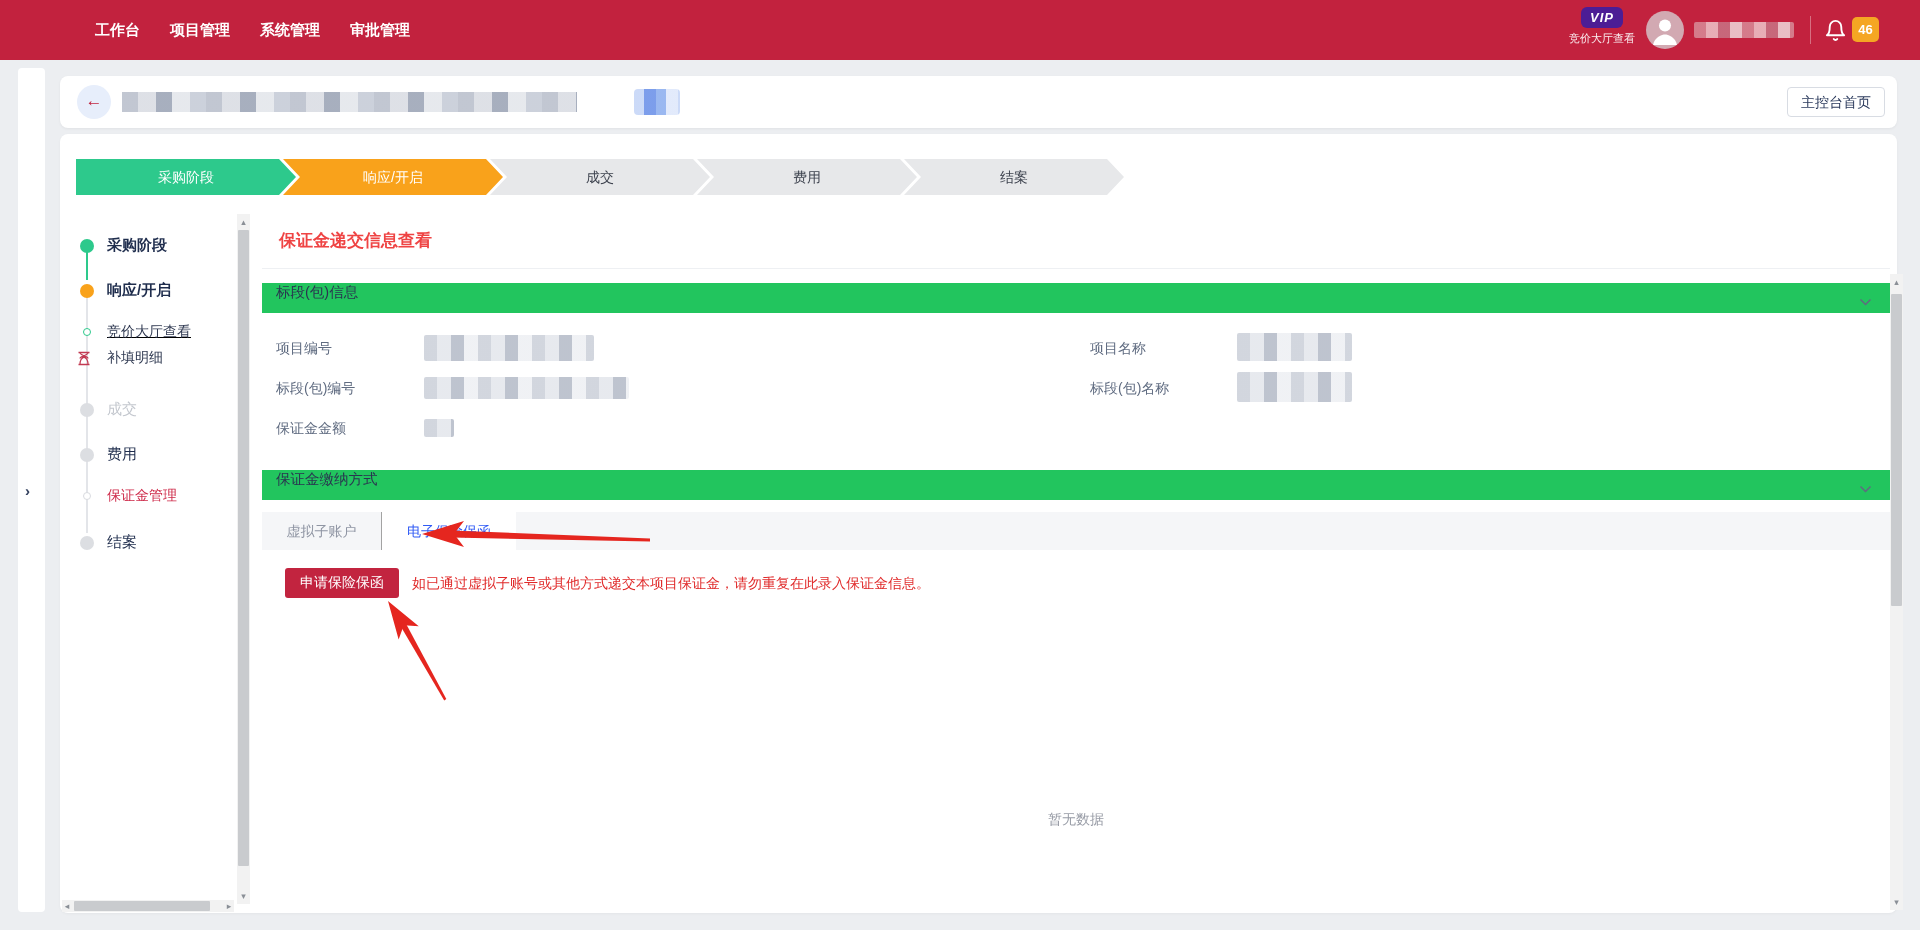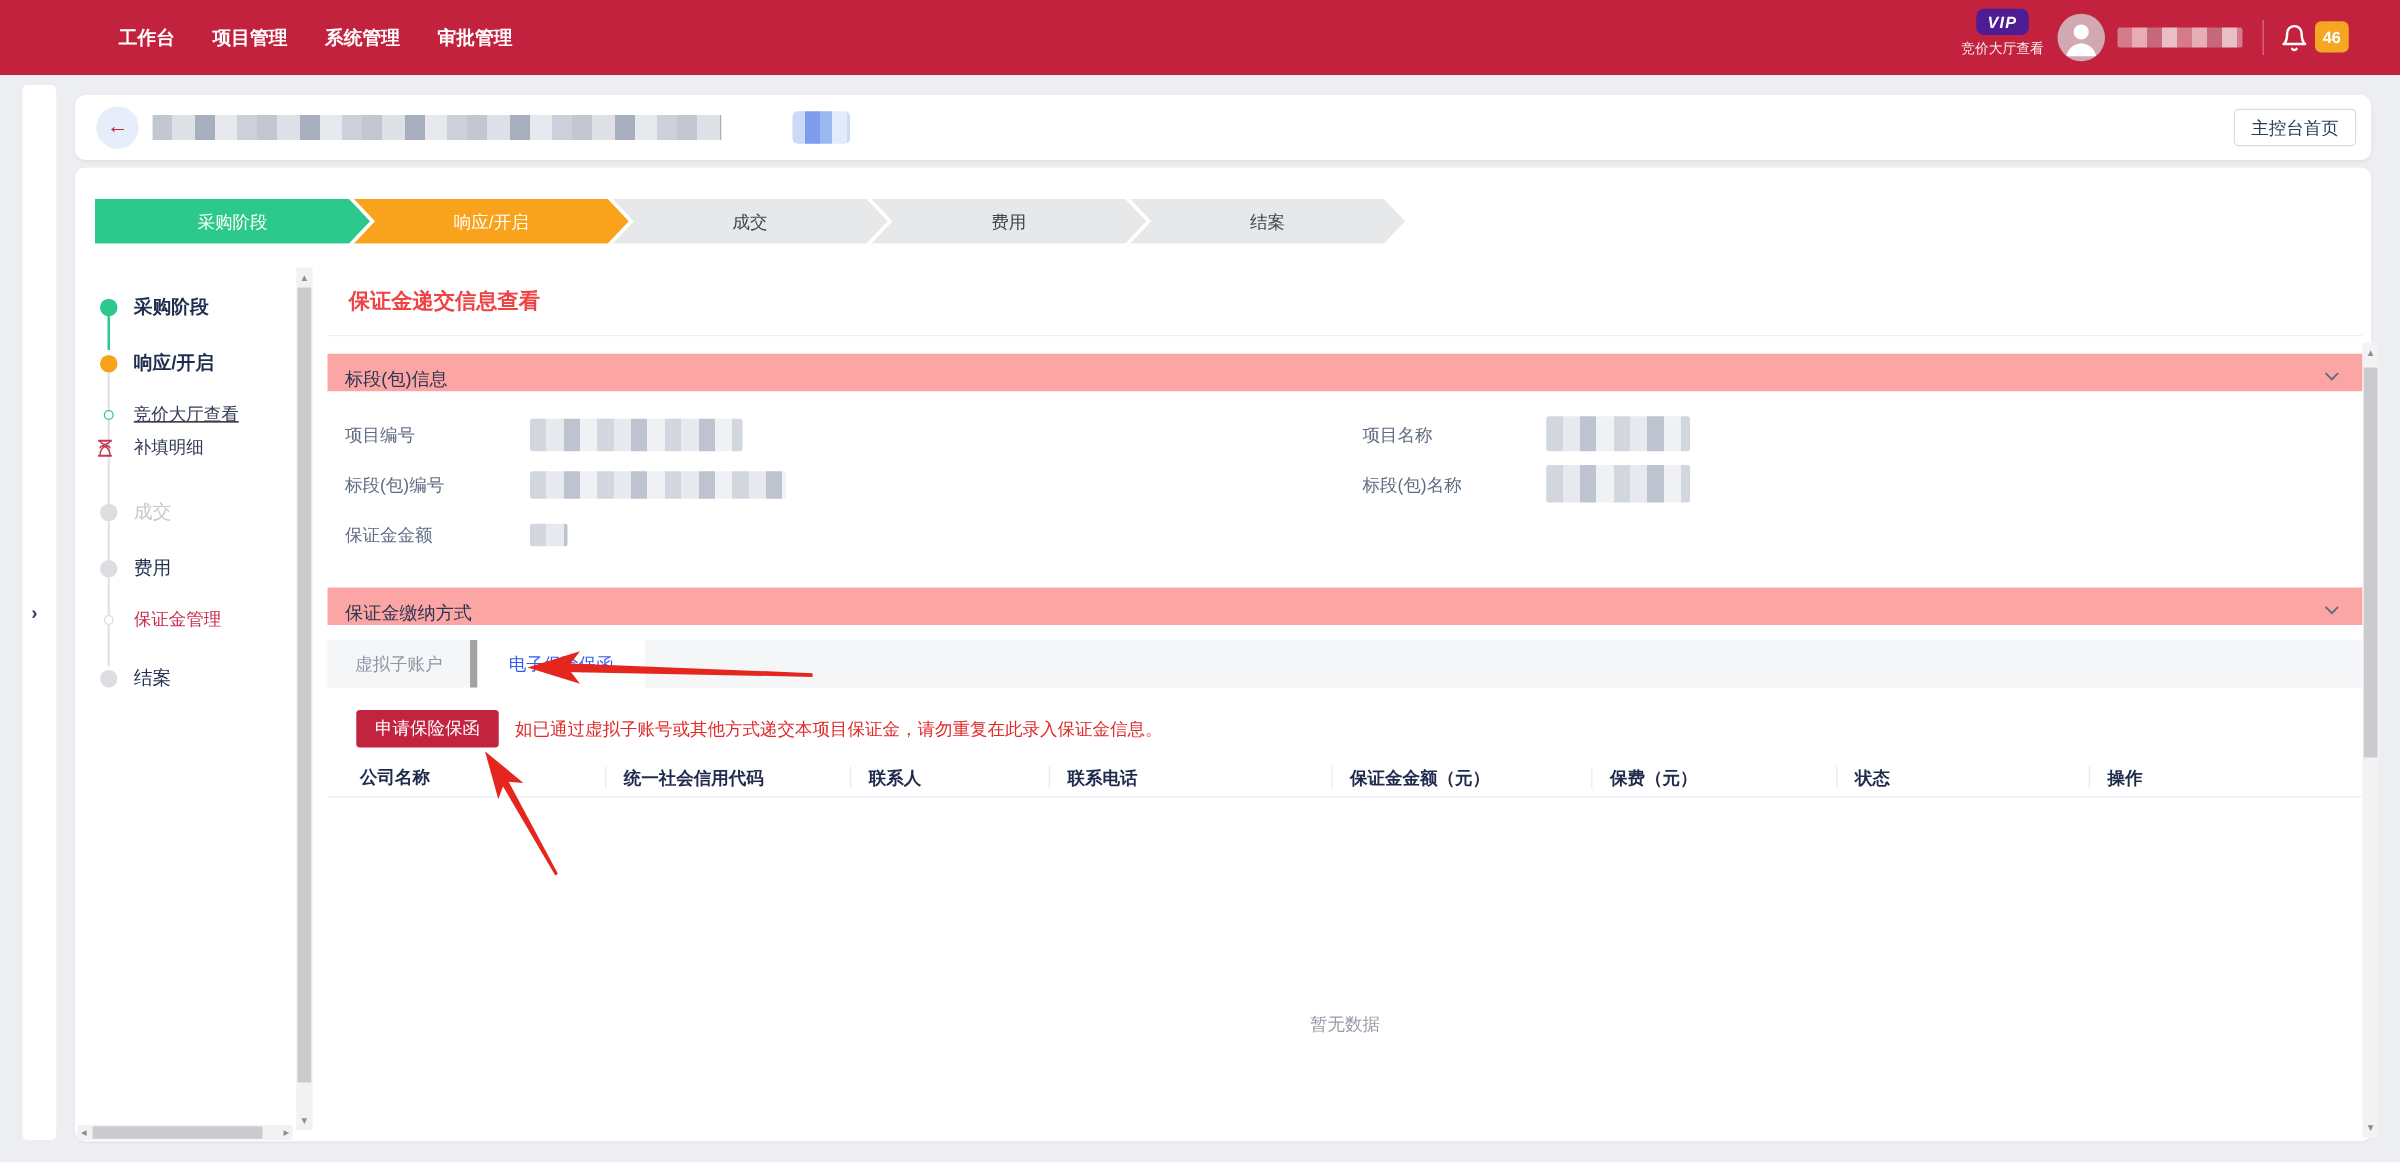--- a/index.html
+++ b/index.html
@@ -62,31 +62,31 @@
   .hourglass { margin-left:-3px; flex:0 0 14px; }
 
   
   .sbar { position:absolute; background:#f2f2f2; }
   .sbar .arr { position:absolute; color:#8a8f96; font-size:9px; line-height:12px; width:100%; text-align:center; cursor:pointer; }
   .sbar .thumb { position:absolute; background:#c9cbce; border-radius:1px; cursor:pointer; }
 
   
   .main-title { position:absolute; left:219px; top:95px; font-size:17px; font-weight:700; color:#ef4444; }
   .title-divider { position:absolute; left:202px; top:134px; width:1628px; height:1px; background:#eef0f3; }
-  .sec-bar { position:absolute; left:202px; width:1628px; height:30px; background:#fca5a5; display:flex; align-items:flex-end; }
+  .sec-bar { position:absolute; left:202px; width:1628px; height:30px; background:#22c55e; display:flex; align-items:flex-start; }
   .sec-title { margin-left:14px; font-size:14.5px; color:#2a3550; }
   .sec-chevron { position:absolute; right:18px; top:10px; cursor:pointer; }
 
   .f-label { position:absolute; font-size:14px; color:#5f6b80; height:20px; line-height:20px; white-space:nowrap; }
   .blur-val { position:absolute; border-radius:2px; opacity:.8;
     background:repeating-linear-gradient(90deg,#c7ccd6 0 13px,#e1e4ea 13px 27px,#aeb5c3 27px 40px,#eceef2 40px 54px); }
 
   .tabs-strip { position:absolute; left:202px; top:378px; width:1628px; height:38px; background:#f5f6f8; display:flex; }
   .tab { height:38px; line-height:38px; text-align:center; font-size:14px; cursor:pointer; }
-  .tab-inactive { width:120px; color:#8f95a3; border-right:6px solid #a3a3a3; }
+  .tab-inactive { width:120px; color:#8f95a3; border-right:1px solid #a3a3a3; }
   .tab-active { width:134px; background:#fff; color:#2f5af5; }
 
   .apply-btn { position:absolute; left:225px; top:434px; width:114px; height:30px; background:#c2243f; color:#fff; border:none; border-radius:3px; font-size:14px; cursor:pointer; font-family:inherit; }
   .warning { position:absolute; left:352px; top:434px; height:30px; line-height:30px; color:#e02a2a; font-size:14px; white-space:nowrap; }
 
   .tbl-header { position:absolute; left:202px; top:472px; width:1628px; height:32px; display:flex; align-items:center; border-bottom:1px solid #ebeef5; }
   .th { font-size:14px; font-weight:700; color:#1f2b4d; padding-left:14px; white-space:nowrap; overflow:hidden; }
   .th + .th { border-left:1px solid #e8ebf1; height:18px; line-height:18px; }
   .th:first-child { padding-left:26px; }
   .empty-text { position:absolute; left:202px; top:677px; width:1628px; text-align:center; font-size:14px; color:#989ca6; }
@@ -232,30 +232,20 @@
     </div>
 
     <div class="tabs-strip">
       <div class="tab tab-inactive">虚拟子账户</div>
       <div class="tab tab-active">电子保险保函</div>
     </div>
 
     <button class="apply-btn">申请保险保函</button>
     <span class="warning">如已通过虚拟子账号或其他方式递交本项目保证金，请勿重复在此录入保证金信息。</span>
 
-    <div class="tbl-header">
-      <div class="th" style="width:222px;">公司名称</div>
-      <div class="th" style="width:196px;">统一社会信用代码</div>
-      <div class="th" style="width:159px;">联系人</div>
-      <div class="th" style="width:226px;">联系电话</div>
-      <div class="th" style="width:208px;">保证金金额（元）</div>
-      <div class="th" style="width:196px;">保费（元）</div>
-      <div class="th" style="width:202px;">状态</div>
-      <div class="th" style="width:219px;">操作</div>
-    </div>
 
     <div class="empty-text">暂无数据</div>
 
     <div class="sbar" style="left:1830px;top:140px;width:13px;height:636px;">
       <span class="arr" style="top:2px;">▴</span>
       <div class="thumb" style="left:1px;top:20px;width:11px;height:312px;"></div>
       <span class="arr" style="bottom:2px;">▾</span>
     </div>
 
     <svg class="ann-arrow" style="left:362px;top:384px;" width="232" height="34" viewBox="0 0 232 34">

